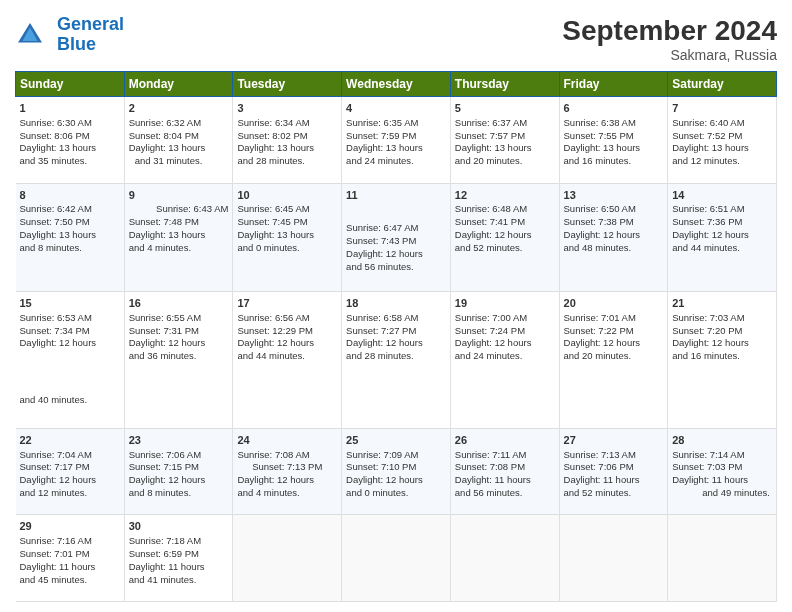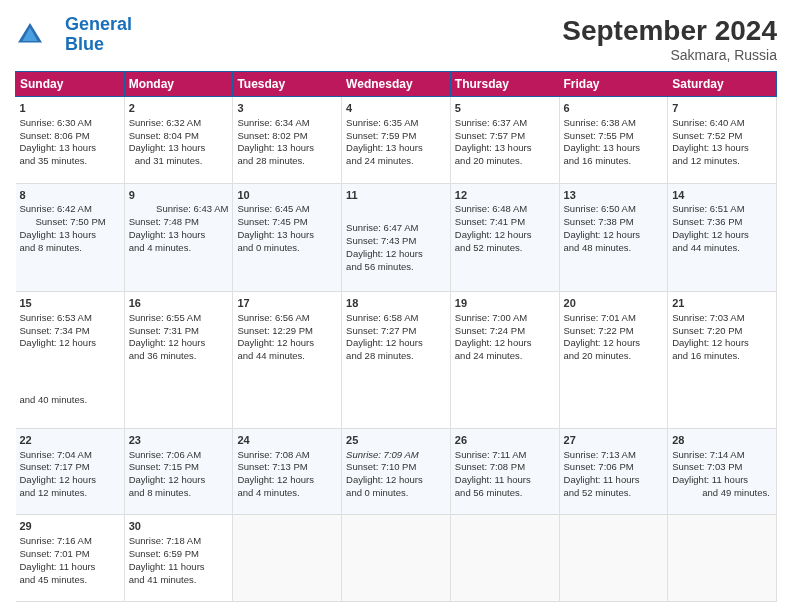--- a/index.html
+++ b/index.html
@@ -19,21 +19,21 @@
     }
     .header {
       display: flex;
       justify-content: space-between;
       align-items: flex-start;
       margin-bottom: 8px;
     }
     .logo {
       display: flex;
       align-items: center;
-      gap: 20px;
+      gap: 12px;
     }
     .logo-text {
       font-size: 18px;
       font-weight: bold;
       color: #333;
       line-height: 1.1;
     }
     .logo-text span {
       color: #1a6fba;
     }
@@ -52,21 +52,21 @@
     .subtitle {
       font-size: 14px;
       color: #555;
     }
     table {
       width: 100%;
       border-collapse: collapse;
       flex: 1;
     }
     thead th {
-      background-color: #be185d;
+      background-color: #4d7c0f;
       color: #fff;
       font-size: 12px;
       font-weight: bold;
       padding: 5px 4px;
       text-align: left;
       border: 1px solid #1a5fa5;
     }
     tbody tr {
       border-bottom: 1px solid #ddd;
     }
@@ -175,21 +175,21 @@
             <span style="display: block;">Sunrise: 6:40 AM</span>
             <span style="display: block;">Sunset: 7:52 PM</span>
             <span style="display: block;">Daylight: 13 hours</span>
             <span style="display: block;">and 12 minutes.</span>
           </td>
         </tr>
         <tr>
           <td>
             <span class="day-num">8</span>
             <span style="display: block;">Sunrise: 6:42 AM</span>
-            <span style="display: block; margin-left: 16px;">Sunset: 7:50 PM</span>
+            <span style="display: block;">Sunset: 7:50 PM</span>
             <span style="display: block;">Daylight: 13 hours</span>
             <span style="display: block;">and 8 minutes.</span>
           </td>
           <td>
             <span class="day-num">9</span>
             <span style="display: block; text-align: right;">Sunrise: 6:43 AM</span>
             <span style="display: block;">Sunset: 7:48 PM</span>
             <span style="display: block;">Daylight: 13 hours</span>
             <span style="display: block;">and 4 minutes.</span>
           </td>
@@ -291,27 +291,27 @@
           <td>
             <span class="day-num">23</span>
             <span style="display: block;">Sunrise: 7:06 AM</span>
             <span style="display: block;">Sunset: 7:15 PM</span>
             <span style="display: block;">Daylight: 12 hours</span>
             <span style="display: block;">and 8 minutes.</span>
           </td>
           <td>
             <span class="day-num">24</span>
             <span style="display: block;">Sunrise: 7:08 AM</span>
-            <span style="display: block;">Sunset: 7:13 PM</span>
+            <span style="display: block; text-align: center;">Sunset: 7:13 PM</span>
             <span style="display: block;">Daylight: 12 hours</span>
             <span style="display: block;">and 4 minutes.</span>
           </td>
           <td>
             <span class="day-num">25</span>
-            <span style="display: block; font-style: italic;">Sunrise: 7:09 AM</span>
+            <span style="display: block;">Sunrise: 7:09 AM</span>
             <span style="display: block;">Sunset: 7:10 PM</span>
             <span style="display: block;">Daylight: 12 hours</span>
             <span style="display: block;">and 0 minutes.</span>
           </td>
           <td>
             <span class="day-num">26</span>
             <span style="display: block;">Sunrise: 7:11 AM</span>
             <span style="display: block;">Sunset: 7:08 PM</span>
             <span style="display: block;">Daylight: 11 hours</span>
             <span style="display: block;">and 56 minutes.</span>

